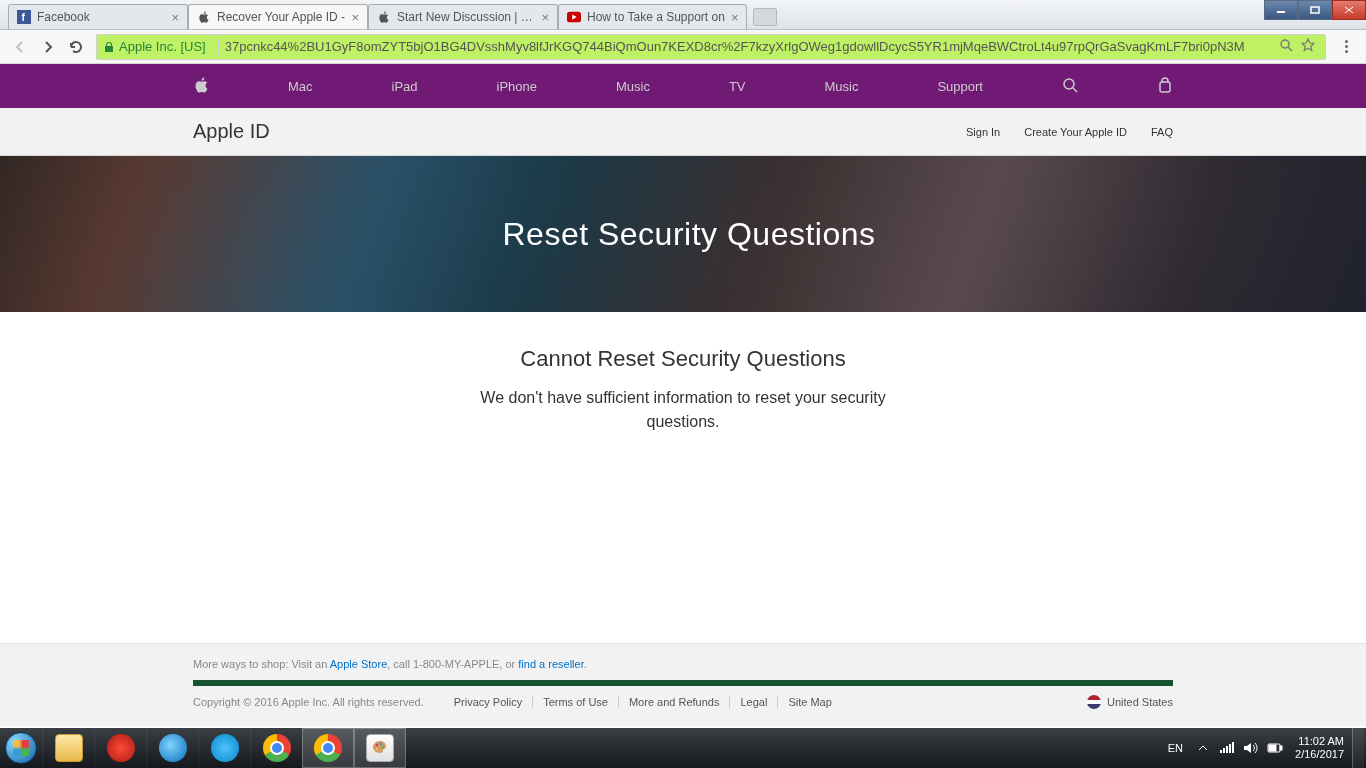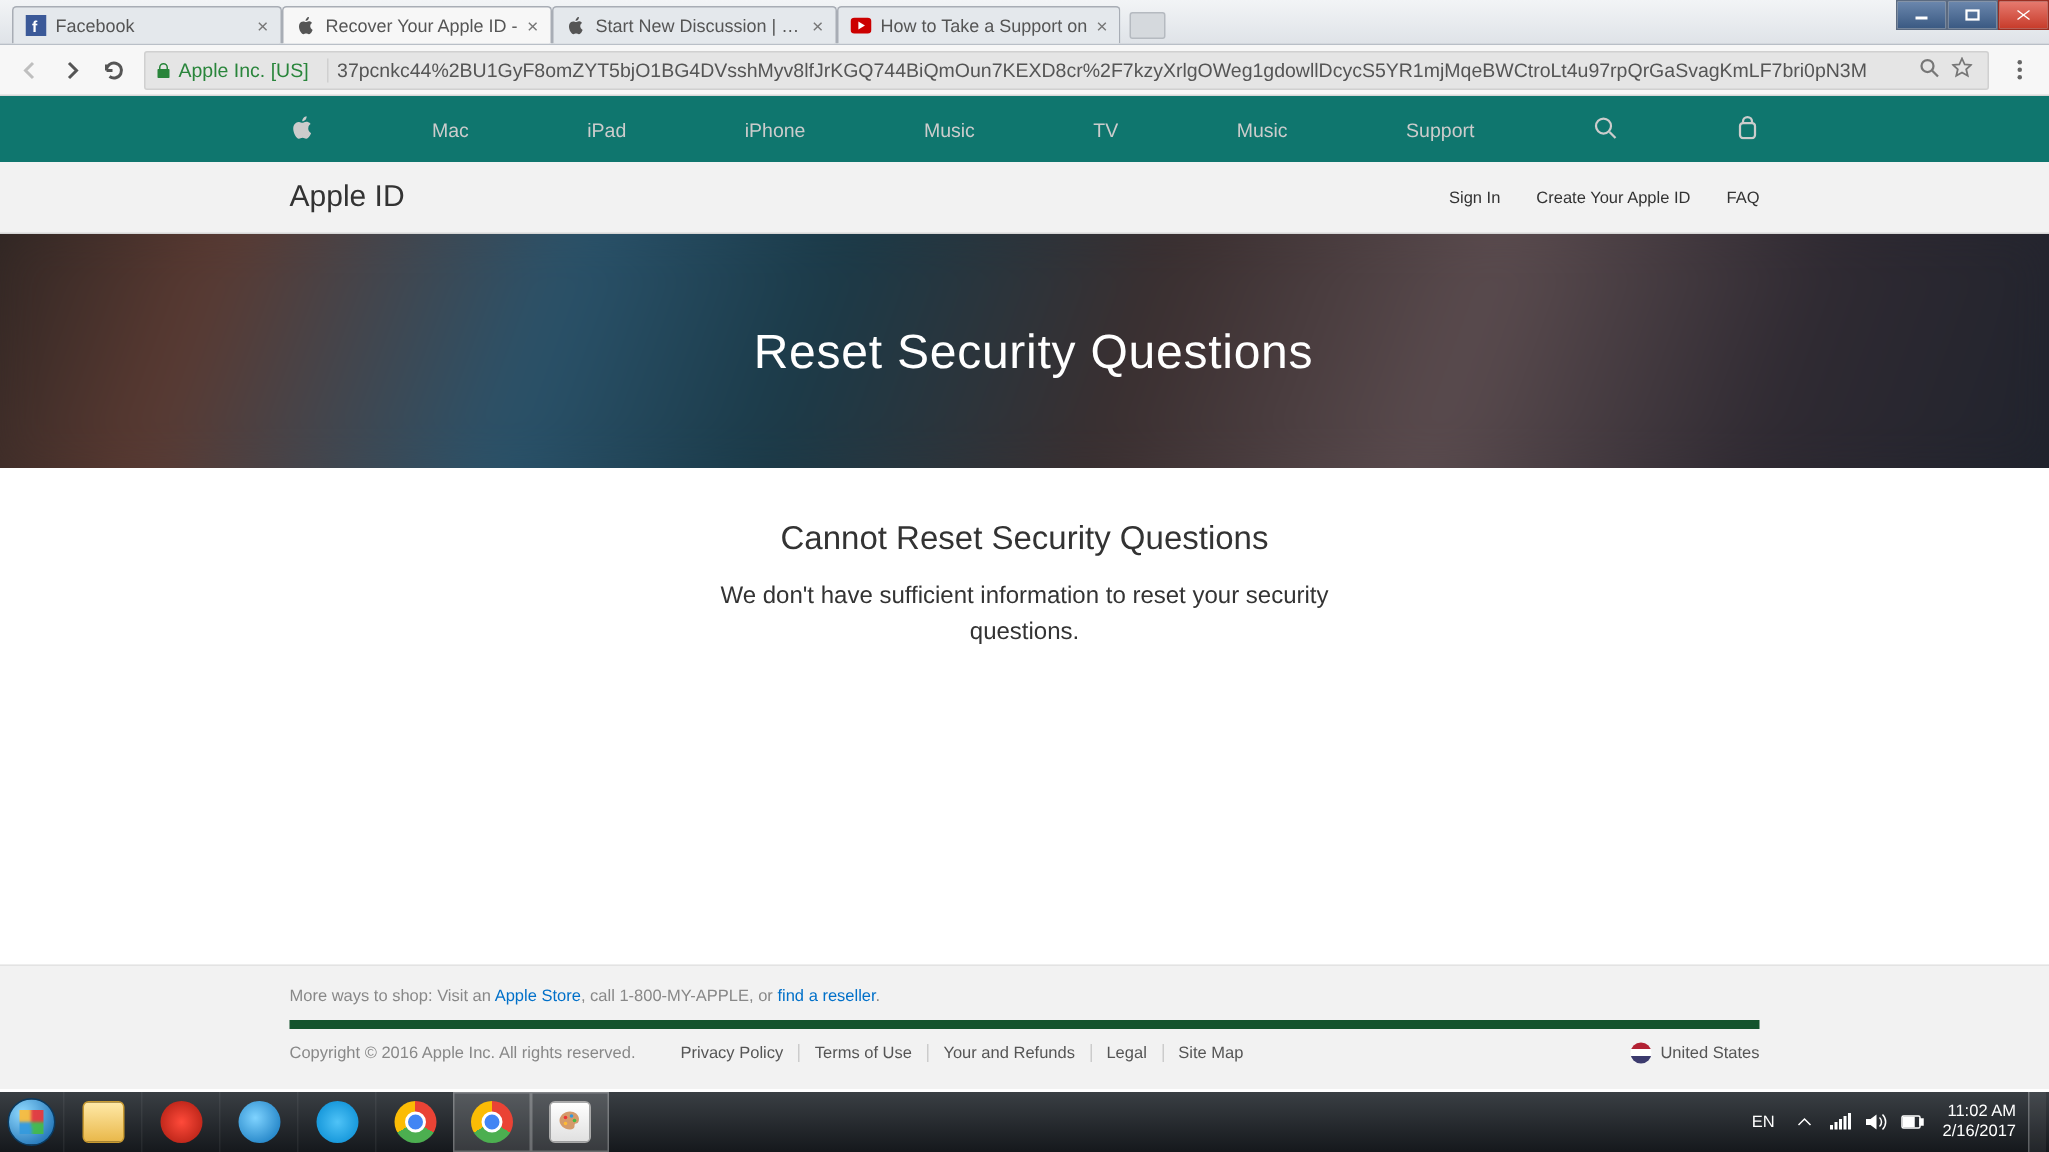--- a/index.html
+++ b/index.html
@@ -16,32 +16,32 @@
 .win-controls { position: absolute; right: 0; top: 0; display: flex; height: 20px; }
 .win-btn { width: 34px; height: 20px; border: 1px solid #5b6a80; display: flex; align-items: center; justify-content: center; font-size: 11px; color: #fff; background: linear-gradient(#6b87ad, #3a5982); cursor: pointer; }
 .win-btn.close { background: linear-gradient(#e67a6f, #c73b2a); border-color: #9a2e22; }
 .win-btn svg { stroke: #fff; fill: none; }
 
 
 .addr-bar { height: 34px; background: #f7f7f7; border-bottom: 1px solid #d8d8d8; display: flex; align-items: center; padding: 0 6px; }
 .nav-icon { width: 28px; height: 28px; display: flex; align-items: center; justify-content: center; color: #555; cursor: pointer; }
 .nav-icon.disabled { color: #bfbfbf; }
 .nav-icon svg { stroke: currentColor; fill: none; stroke-width: 2; }
-.url-box { flex: 1; height: 26px; background: #e5e5e5; border: 1px solid #d0d0d0; border-radius: 2px; margin: 0 6px; display: flex; align-items: center; padding: 0 6px; font-size: 13px; overflow: hidden; }
+.url-box { flex: 1; height: 26px; background: #bef264; border: 1px solid #d0d0d0; border-radius: 2px; margin: 0 6px; display: flex; align-items: center; padding: 0 6px; font-size: 13px; overflow: hidden; }
 .url-secure { color: #29853b; display: flex; align-items: center; margin-right: 6px; flex-shrink: 0; }
 .url-secure svg { width: 12px; height: 12px; margin-right: 4px; fill: #29853b; }
 .url-divider { width: 1px; height: 16px; background: #d0d0d0; margin: 0 6px; flex-shrink: 0; }
 .url-text { color: #555; white-space: nowrap; overflow: hidden; }
 .url-right { display: flex; align-items: center; margin-left: auto; flex-shrink: 0; }
 .url-right .ico { width: 18px; color: #777; margin-left: 4px; cursor: pointer; }
 .menu-dots { width: 28px; display: flex; flex-direction: column; align-items: center; justify-content: center; gap: 2px; cursor: pointer; }
 .menu-dots span { width: 3px; height: 3px; background: #666; border-radius: 50%; }
 
 
-.apple-nav { height: 44px; background: #0f766e; display: flex; align-items: center; justify-content: center; }
+.apple-nav { height: 44px; background: #701a75; display: flex; align-items: center; justify-content: center; }
 .apple-nav-inner { width: 980px; display: flex; align-items: center; justify-content: space-between; }
 .apple-nav a { color: #ccc; font-size: 13px; text-decoration: none; cursor: pointer; }
 .apple-nav .apple-logo svg { width: 16px; height: 18px; fill: #ccc; }
 .apple-nav .nav-ico svg { width: 16px; height: 16px; stroke: #ccc; fill: none; stroke-width: 1.5; }
 
 
 .sub-nav { height: 48px; background: #f2f2f2; border-bottom: 1px solid #d6d6d6; display: flex; align-items: center; justify-content: center; }
 .sub-nav-inner { width: 980px; display: flex; align-items: center; justify-content: space-between; }
 .sub-brand { font-size: 20px; font-weight: 300; color: #333; }
 .sub-links { display: flex; gap: 24px; }
@@ -234,21 +234,21 @@
 <div class="footer">
   <div class="footer-inner">
     <div class="footer-row1">
       <span>More ways to shop: Visit an </span><a>Apple Store</a><span>, call 1-800-MY-APPLE, or </span><a>find a reseller</a><span>.</span>
     </div>
     <div class="footer-row2">
       <span>Copyright © 2016 Apple Inc. All rights reserved.</span>
       <div class="footer-links">
         <a>Privacy Policy</a>
         <a>Terms of Use</a>
-        <a>Your and Refunds</a>
+        <a>More and Refunds</a>
         <a>Legal</a>
         <a>Site Map</a>
       </div>
       <div class="footer-country">
         <span class="flag"></span>
         <span>United States</span>
       </div>
     </div>
   </div>
 </div>

